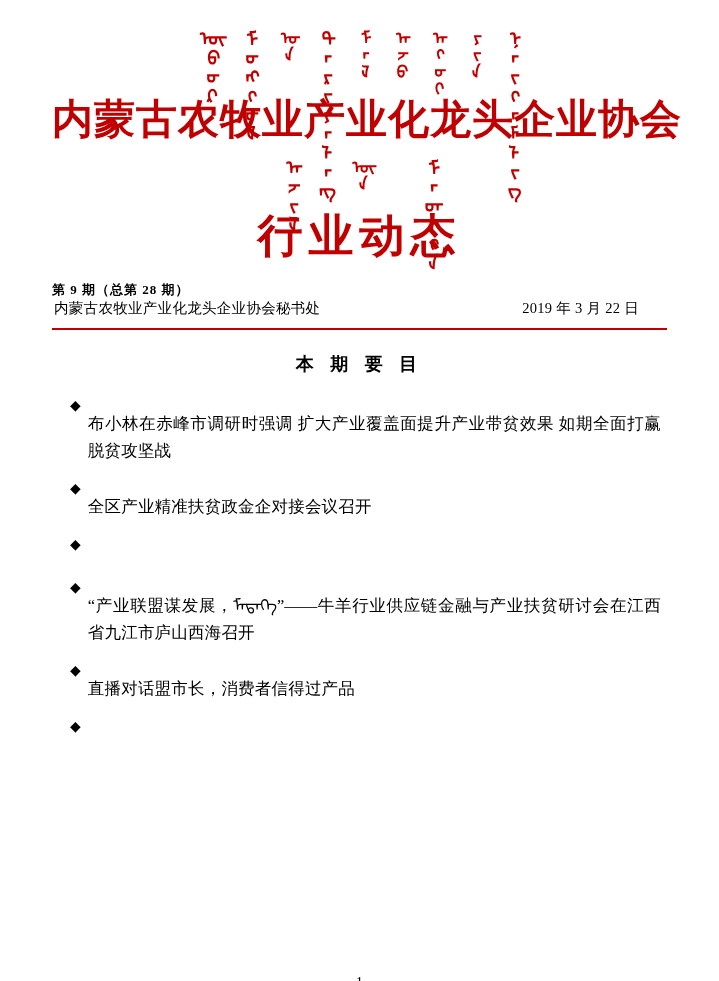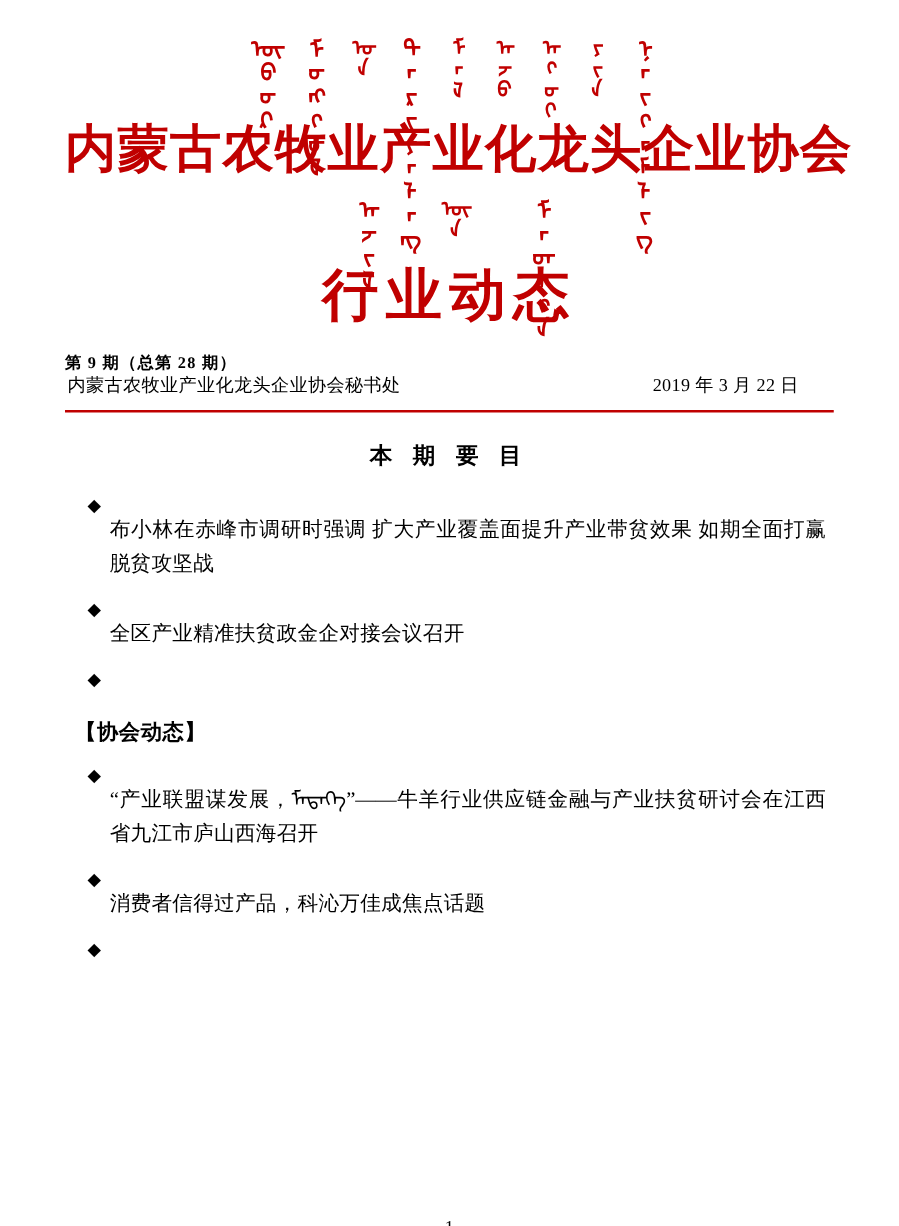--- a/index.html
+++ b/index.html
@@ -200,29 +200,28 @@
     <div class="entry">
       <span class="bullet">◆</span>
       <span class="entry-text">全区产业精准扶贫政金企对接会议召开</span>
     </div>
     <div class="entry">
       <span class="bullet">◆</span>
     </div>
   </div>
 
   <div class="section">
-    <div class="section-title">【协会动态】</div>
 
     <div class="entry">
       <span class="bullet">◆</span>
       <span class="entry-text">“产业联盟谋发展，ᠮᠡᠳᠡᠭᠡ”——牛羊行业供应链金融与产业扶贫研讨会在江西省九江市庐山西海召开</span>
     </div>
     <div class="entry">
       <span class="bullet">◆</span>
-      <span class="entry-text">消费者信得过产品，科沁万佳成焦点话题</span>
+      <span class="entry-text">直播对话盟市长，消费者信得过产品</span>
     </div>
     <div class="entry">
       <span class="bullet">◆</span>
     </div>
   </div>
 
   <div class="page-number">- 1 -</div>
 </div>
 
 </body></html>

